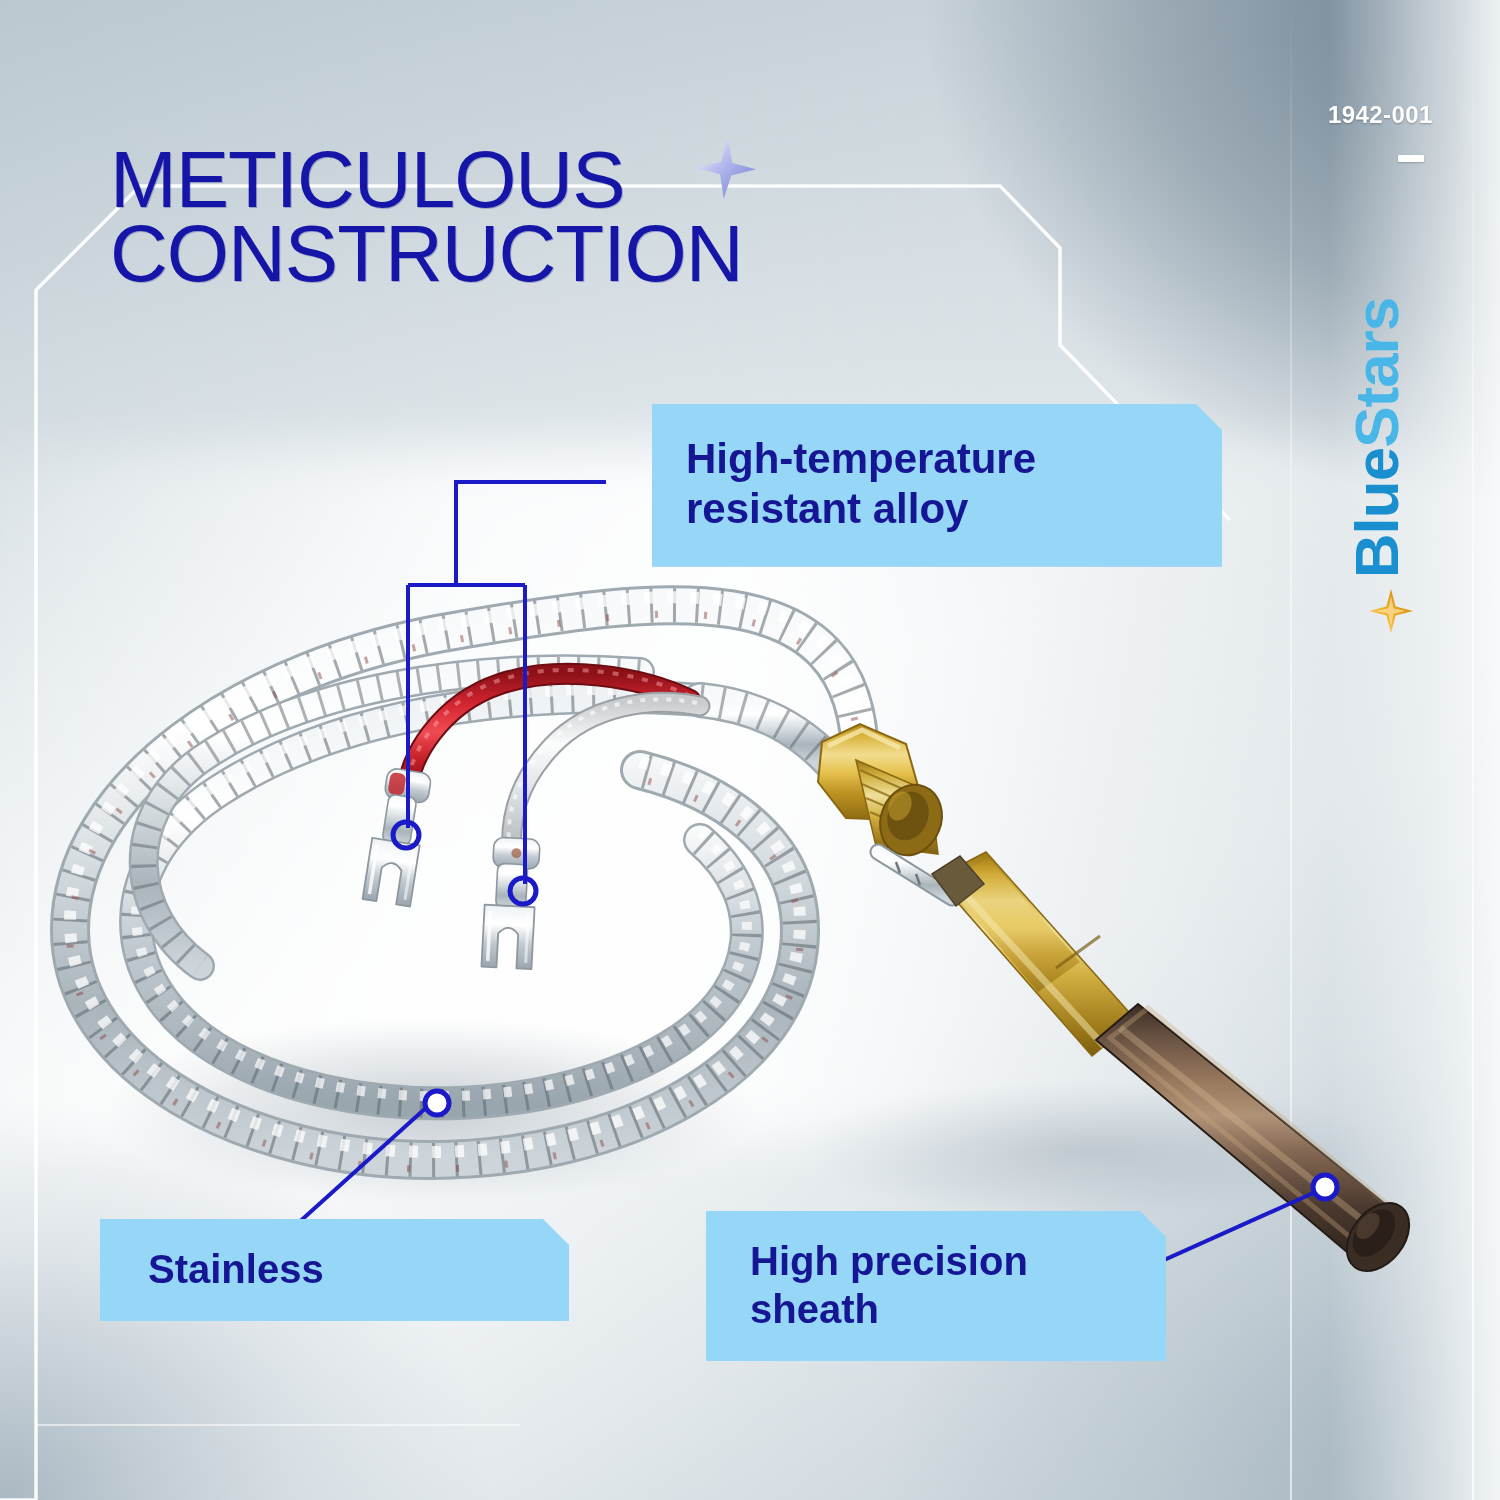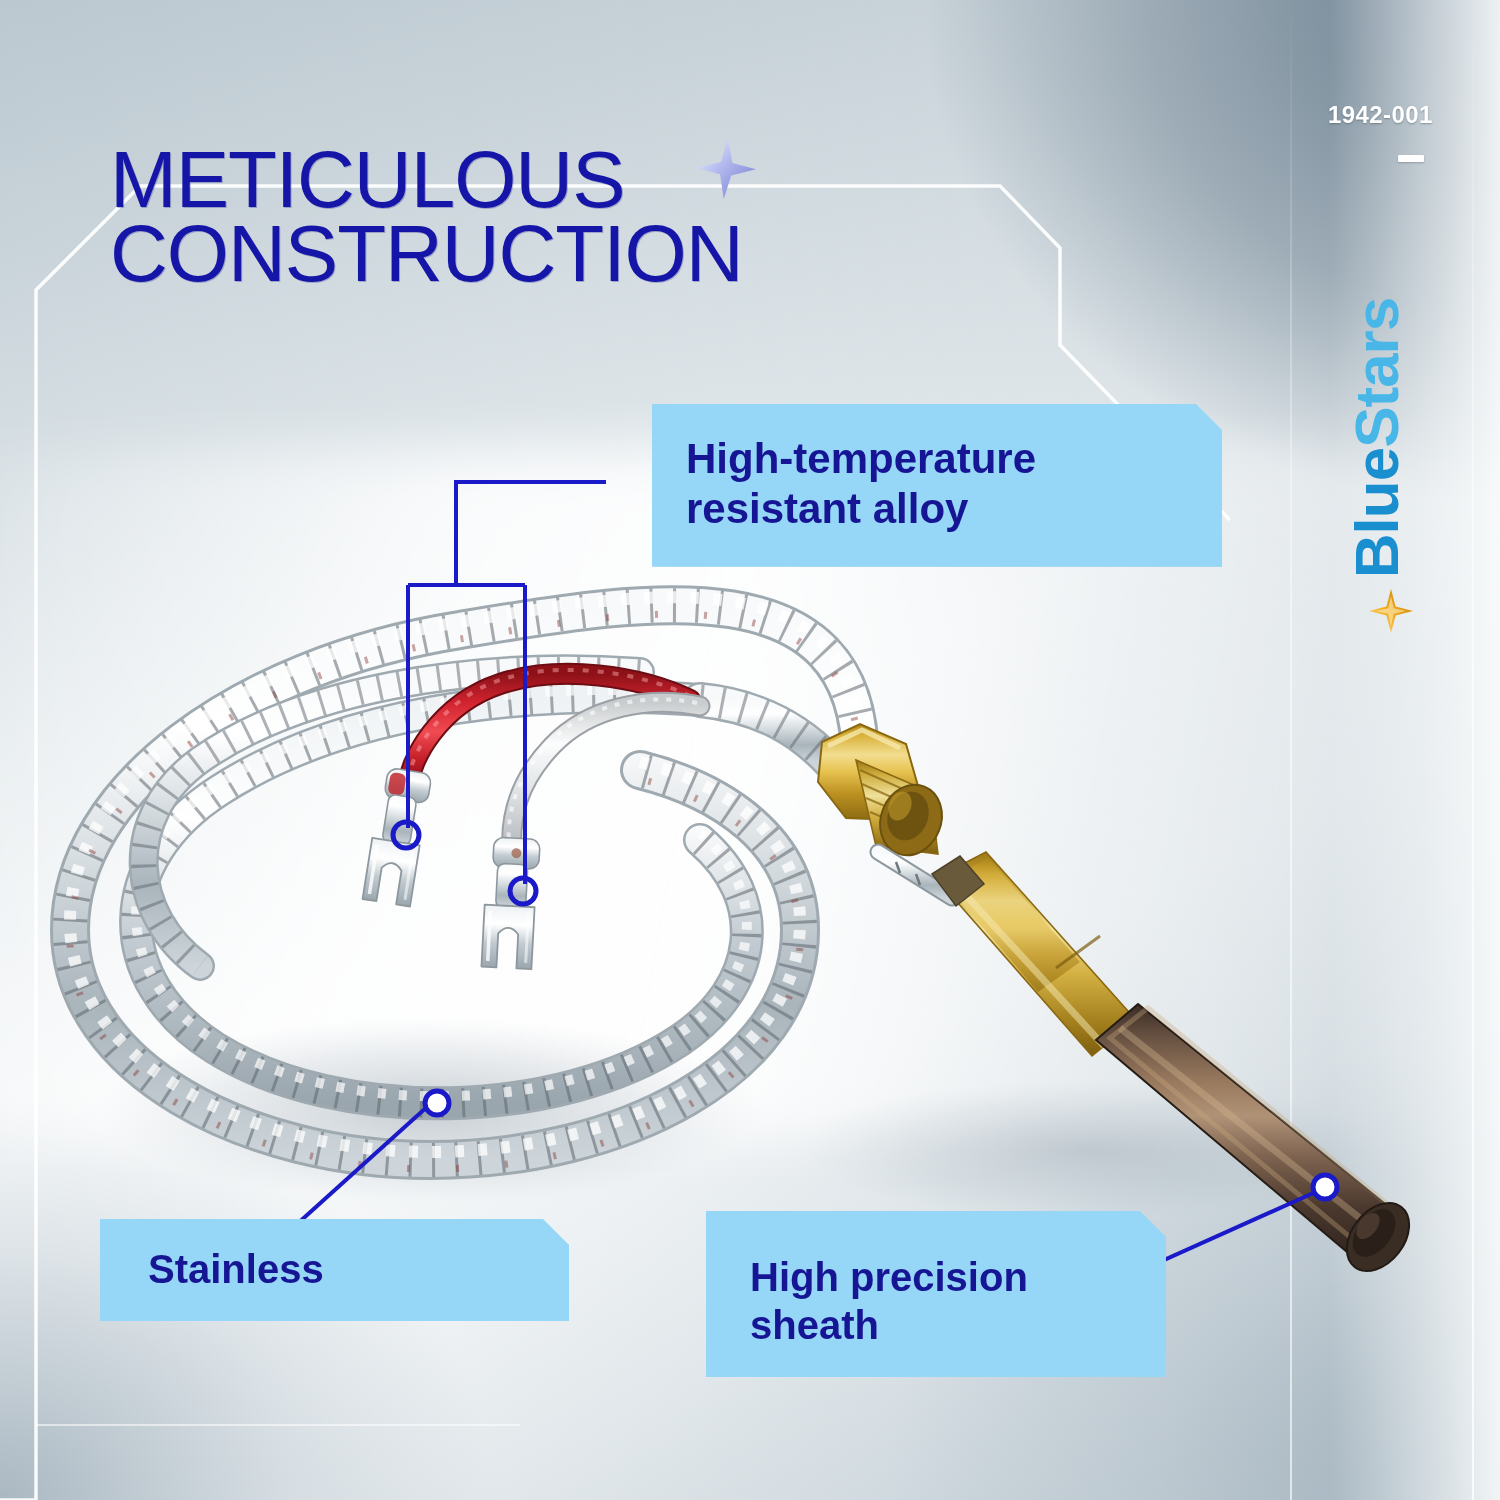--- a/index.html
+++ b/index.html
@@ -114,21 +114,21 @@
     margin-left:46px;
   }
   .co-bl{
     left:100px;top:1219px;width:392px;
     padding:26px 29px 28px 48px;
     font-size:40px;
     clip-path:polygon(0 0, calc(100% - 26px) 0, 100% 26px, 100% 100%, 0 100%);
   }
   .co-br{
     left:706px;top:1211px;width:392px;
-    padding:42px 24px 28px 44px;
+    padding:26px 24px 28px 44px;
     font-size:40px;
     clip-path:polygon(0 0, calc(100% - 26px) 0, 100% 26px, 100% 100%, 0 100%);
   }
   .co-line2{display:block;}
 </style>
 </head>
 <body>
 
 <div id="stage">
 

